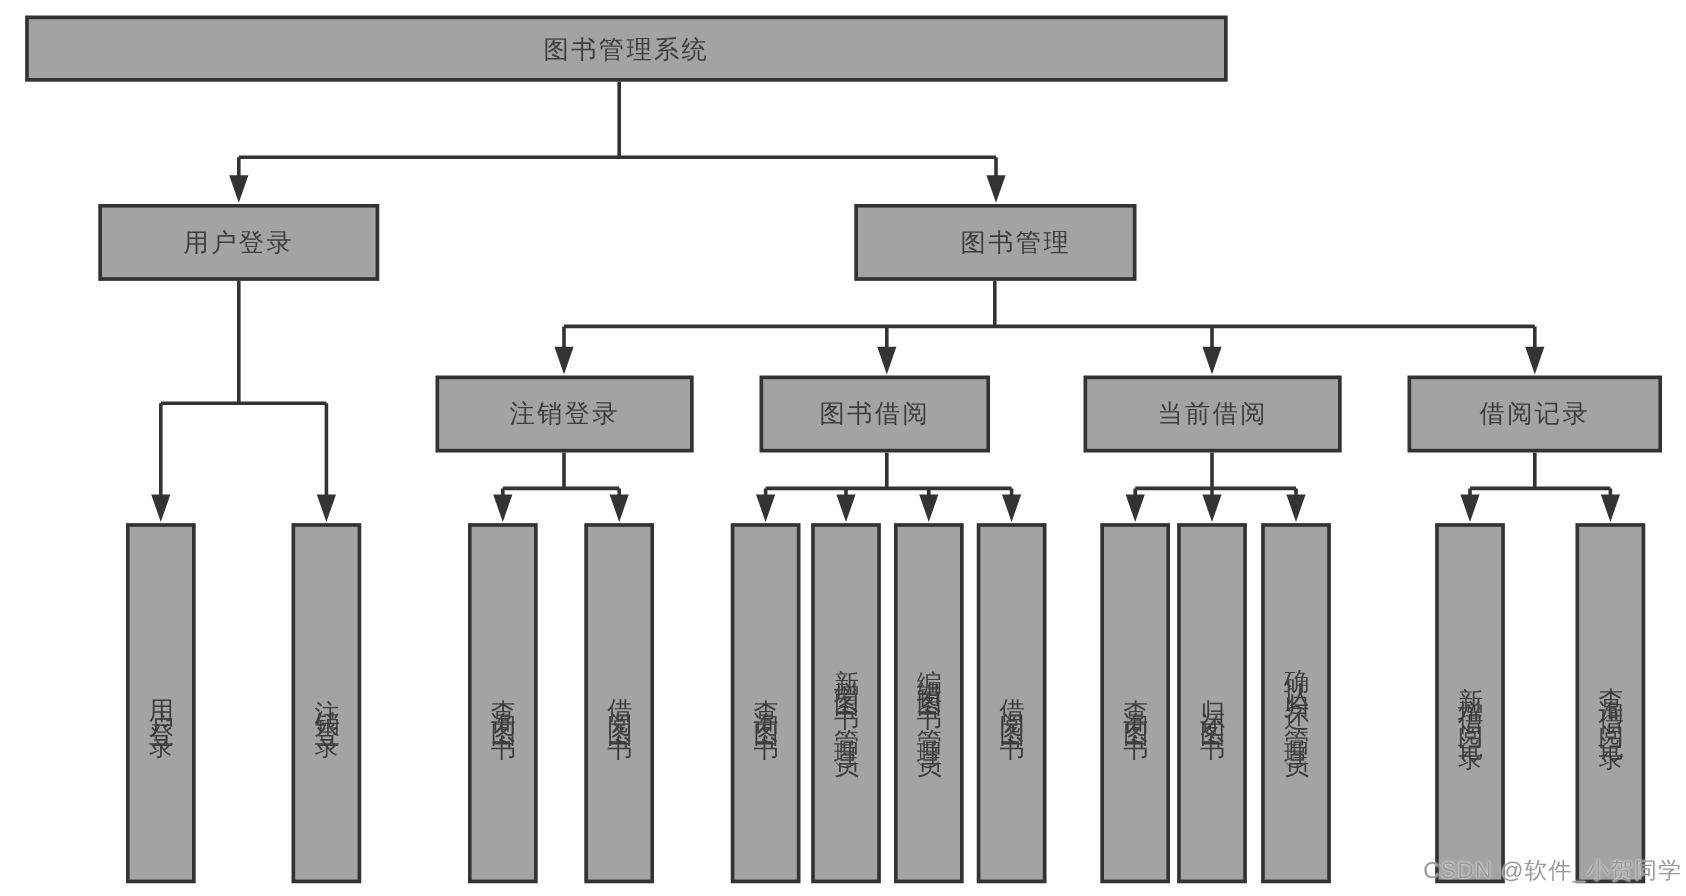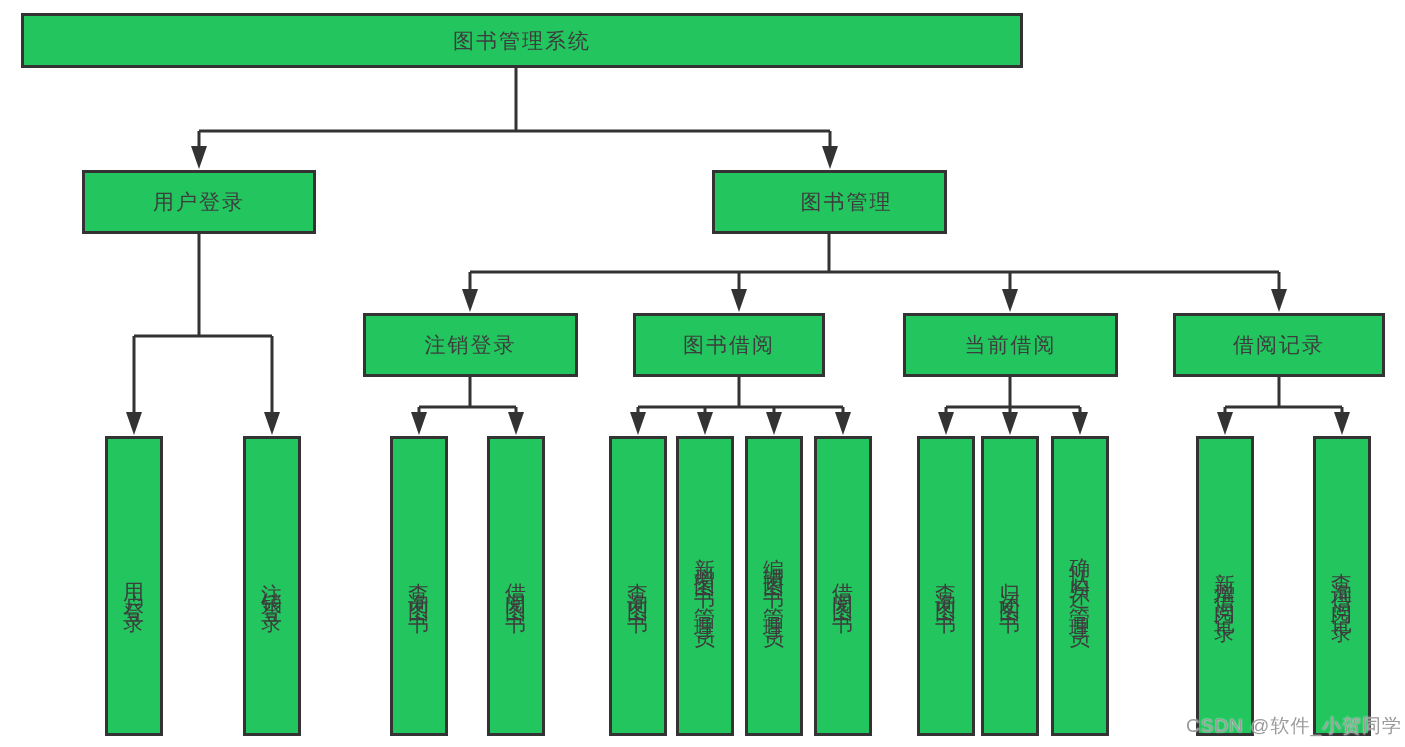--- a/index.html
+++ b/index.html
@@ -19,21 +19,21 @@
     position: absolute;
     left: 0;
     top: 0;
     width: 1405px;
     height: 747px;
     z-index: 1;
   }
   .node {
     position: absolute;
     box-sizing: border-box;
-    background: #22c55e;
+    background: #a3a3a3;
     border: 3px solid #333333;
     color: #3d3d3d;
     display: flex;
     align-items: center;
     justify-content: center;
     z-index: 2;
   }
   .hbox {
     font-size: 21px;
     letter-spacing: 2px;

